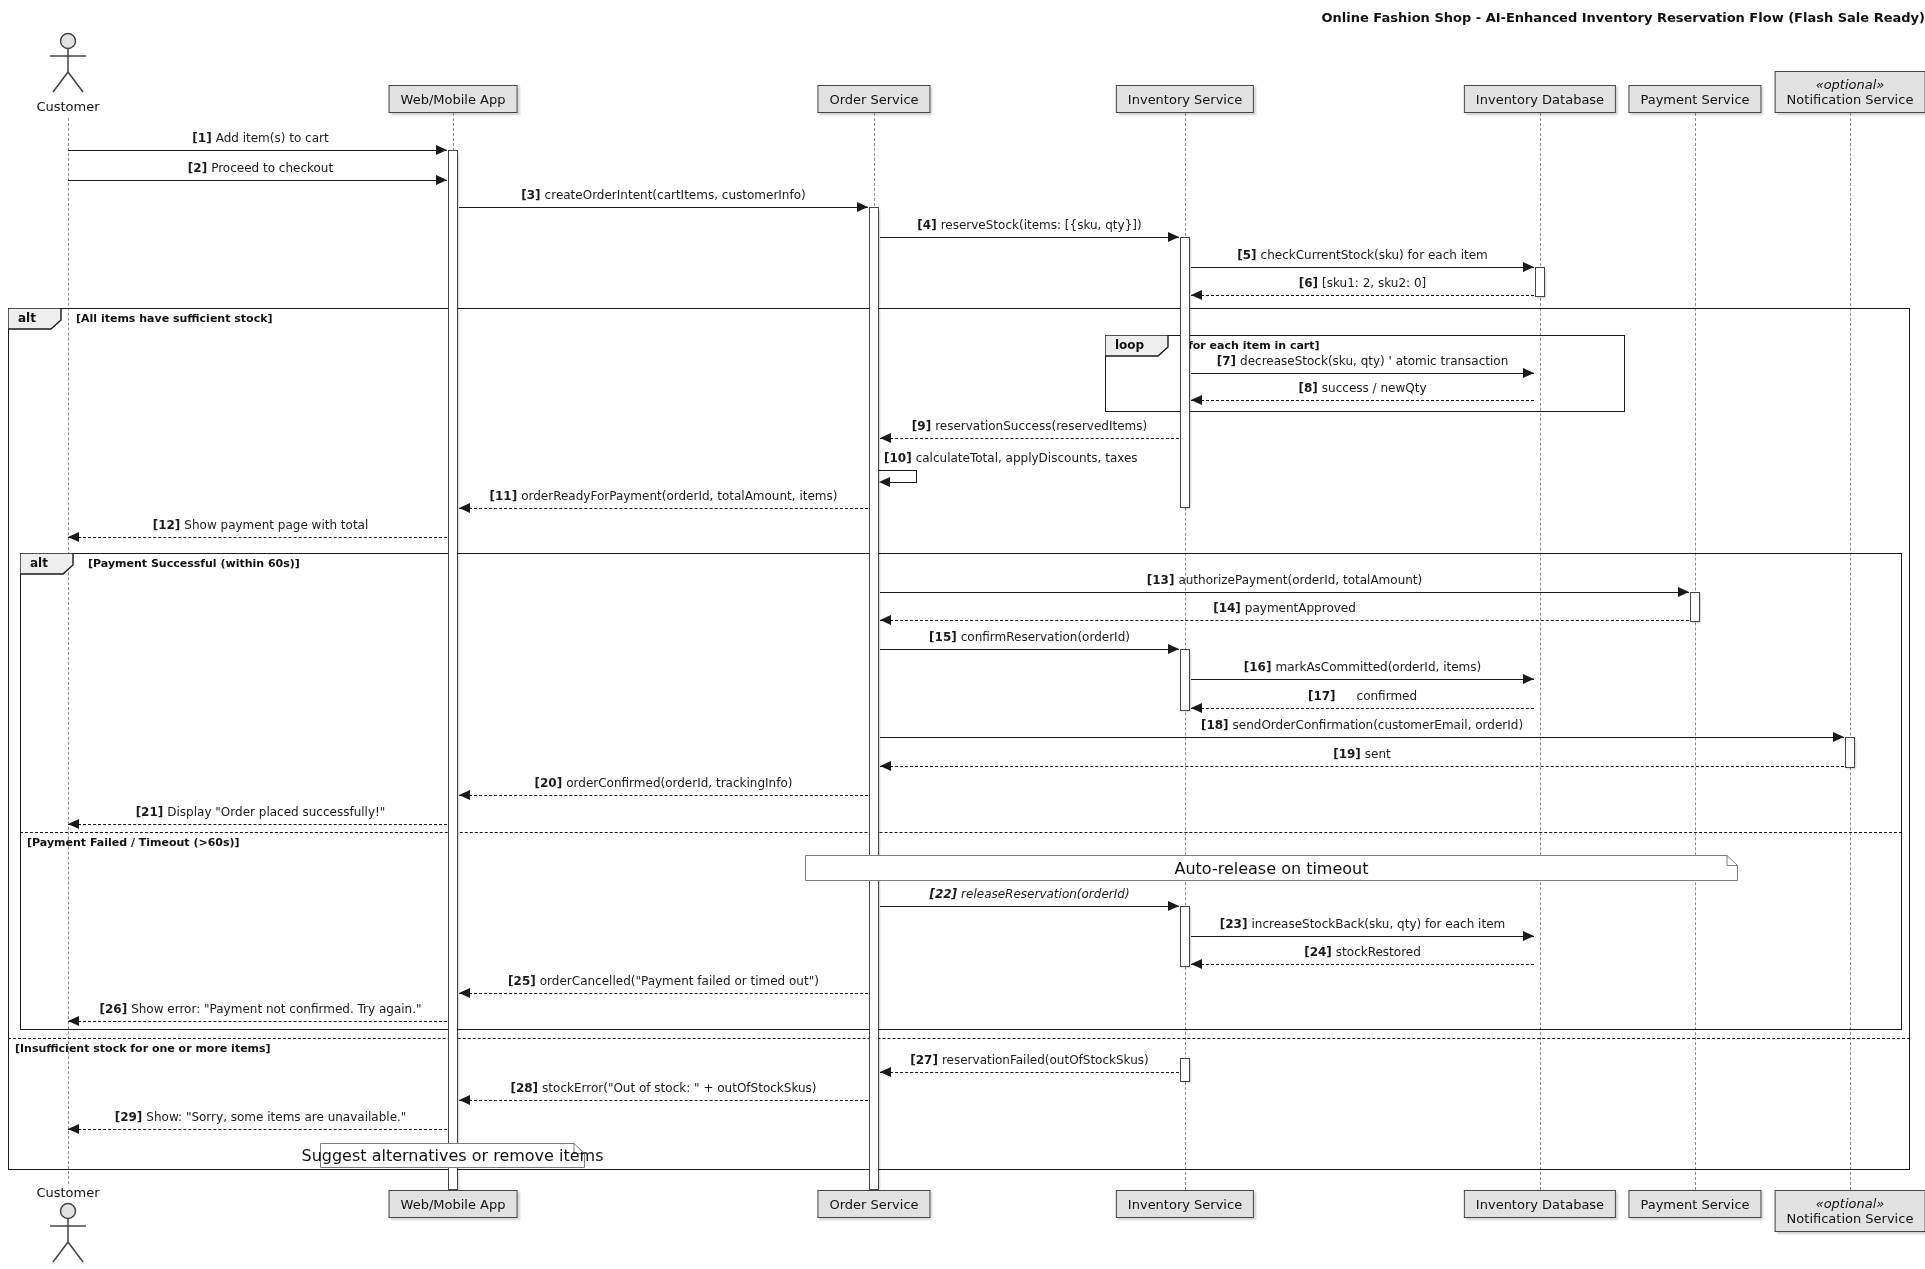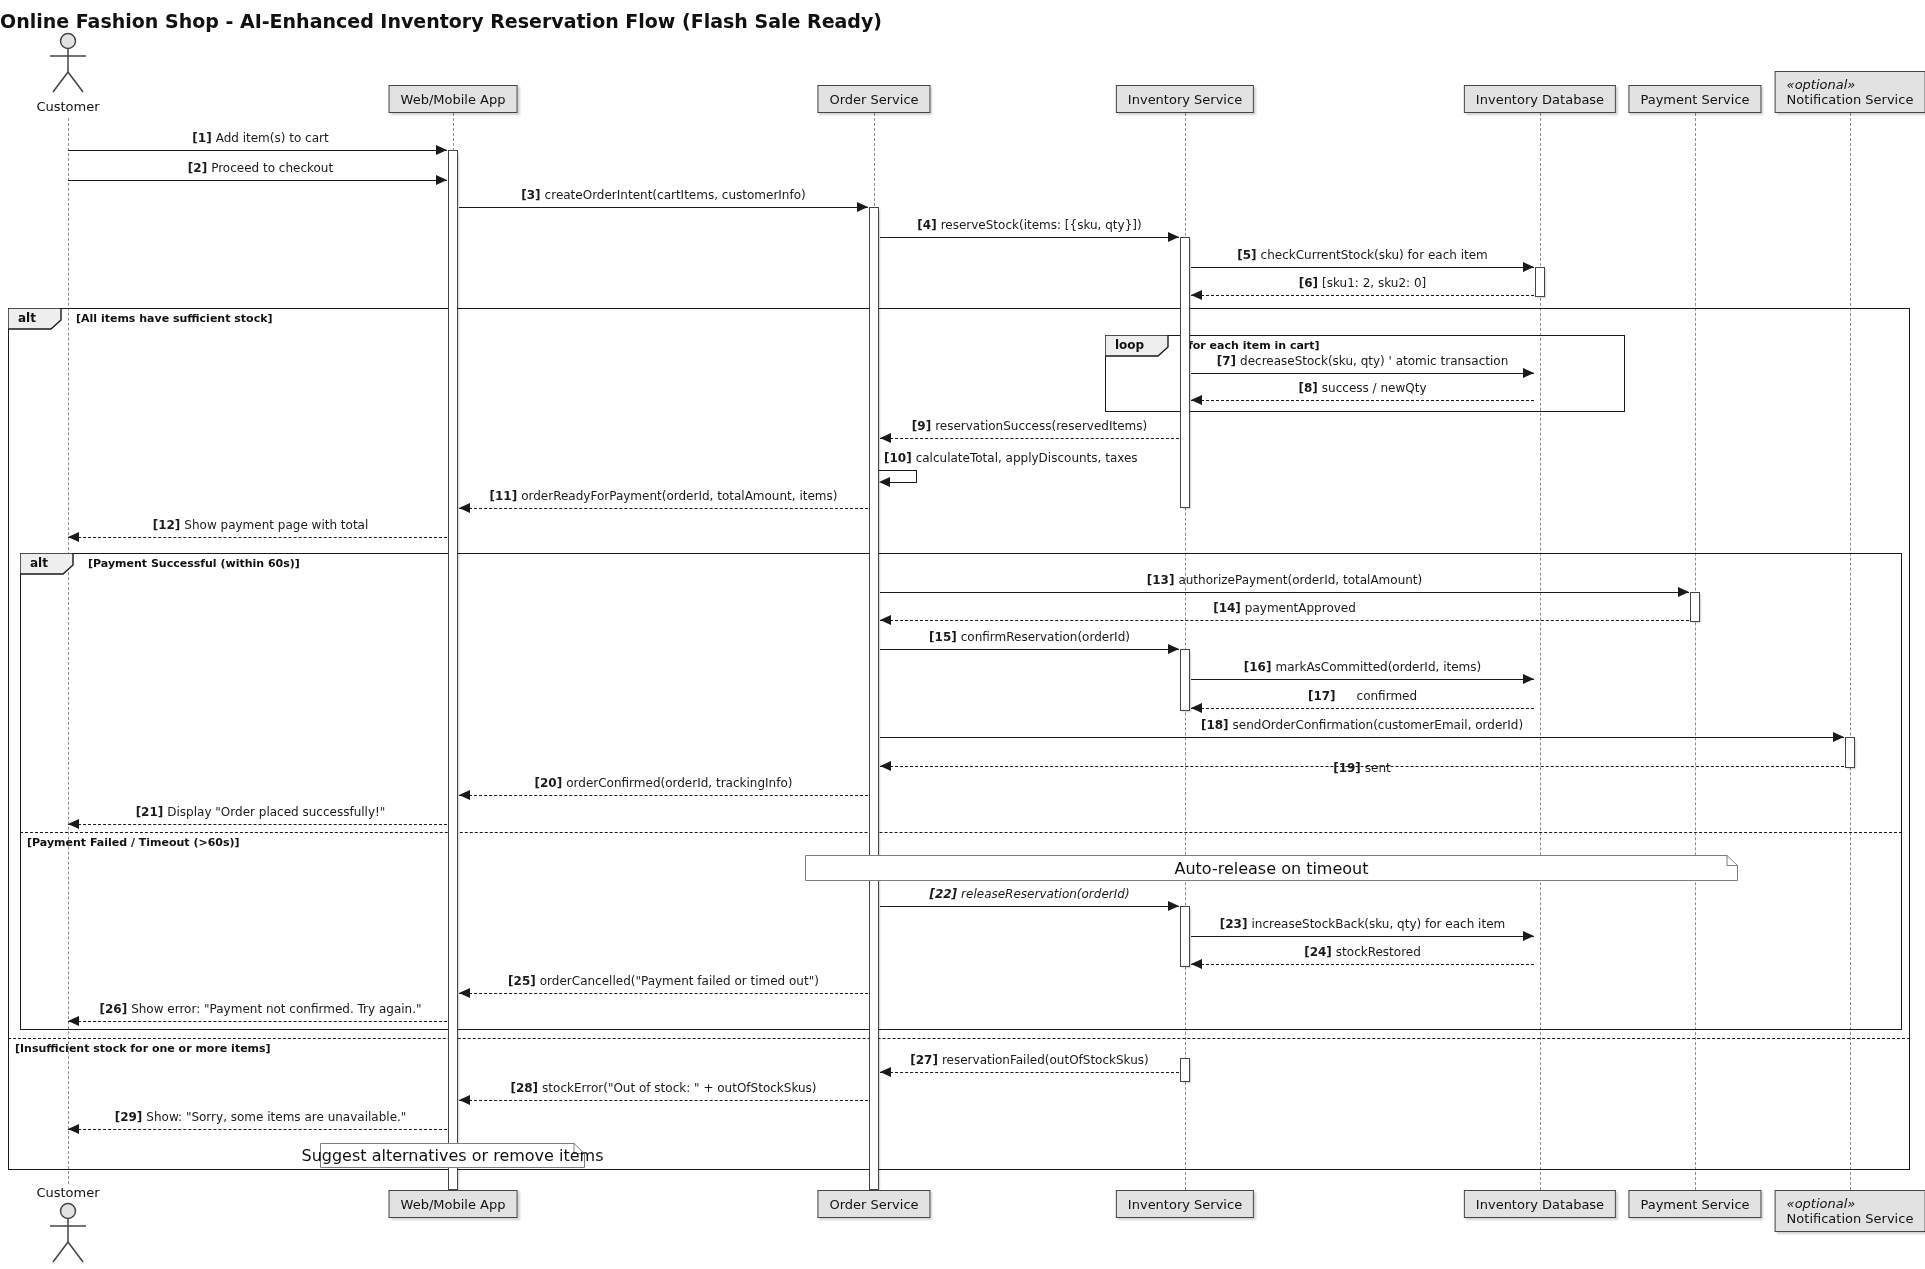--- a/index.html
+++ b/index.html
@@ -1,24 +1,24 @@
 <!DOCTYPE html>
 <html><head>
 <meta charset="utf-8">
 <style>
   * { margin:0; padding:0; box-sizing:border-box; }
   body { background:#ffffff; font-family:"DejaVu Sans","Liberation Sans",sans-serif; }
   #diagram { position:relative; width:1925px; height:1269px; background:#ffffff; overflow:hidden; }
-  .title { position:absolute; top:10px; left:0; width:100%; text-align:left;
-           font-size:19px; font-weight:bold; color:#111; }
+  .title { position:absolute; top:10px; left:0; width:100%; text-align:right;
+           font-size:13px; font-weight:bold; color:#111; }
   .lifeline { position:absolute; width:0; border-left:1px dashed #8d8d8d; }
   .pbox { position:absolute; transform:translateX(-50%); background:#e2e2e2;
           border:1px solid #454545; box-shadow:2px 2px 2px rgba(0,0,0,0.18);
           font-size:13px; color:#111; padding:0 11px; display:flex; flex-direction:column;
-          align-items:flex-start; justify-content:center; white-space:nowrap; }
+          align-items:center; justify-content:center; white-space:nowrap; }
   .stereo { font-style:italic; }
   .actor-figure { position:absolute; }
   .actor-label { position:absolute; transform:translateX(-50%); font-size:13px; color:#111; white-space:nowrap; }
   .activation { position:absolute; background:#ffffff; border:1px solid #454545;
                 box-shadow:1.5px 1.5px 1.5px rgba(0,0,0,0.14); }
   .frame { position:absolute; border:1.5px solid #1a1a1a; }
   .fhead { position:absolute; }
   .fkind { position:absolute; font-size:12px; font-weight:bold; color:#111; }
   .fguard { position:absolute; font-size:11px; font-weight:bold; color:#111; white-space:nowrap; }
   .fdivider { position:absolute; height:0; border-top:1px dashed #1a1a1a; }
@@ -182,21 +182,21 @@
         <span>confirmed</span>
       </div>
       <div class="mline dashed" style="left: 1191px; top: 708px; width: 343px;"></div>
       <div class="ar left" style="left: 1191px; top: 703px;"></div>
       <div class="mlabel" style="left: 874px; width: 976px; top: 717px; text-align: center;">
         <span class="mn">[18]</span>
         <span>sendOrderConfirmation(customerEmail, orderId)</span>
       </div>
       <div class="mline solid" style="left: 880px; top: 737px; width: 964px;"></div>
       <div class="ar right" style="left: 1833px; top: 732px;"></div>
-      <div class="mlabel" style="left: 874px; width: 976px; top: 746px; margin-top: 14px;">
+      <div class="mlabel" style="left: 874px; width: 976px; top: 746px;">
         <span class="mn">[19]</span>
         <span>sent</span>
       </div>
       <div class="mline dashed" style="left: 880px; top: 766px; width: 964px;"></div>
       <div class="ar left" style="left: 880px; top: 761px;"></div>
       <div class="mlabel" style="left: 453px; width: 421px; top: 775px;">
         <span class="mn">[20]</span>
         <span>orderConfirmed(orderId, trackingInfo)</span>
       </div>
       <div class="mline dashed" style="left: 459px; top: 795px; width: 409px;"></div>

